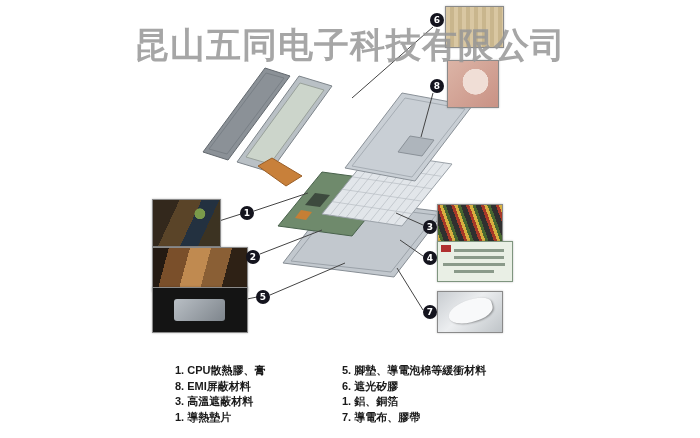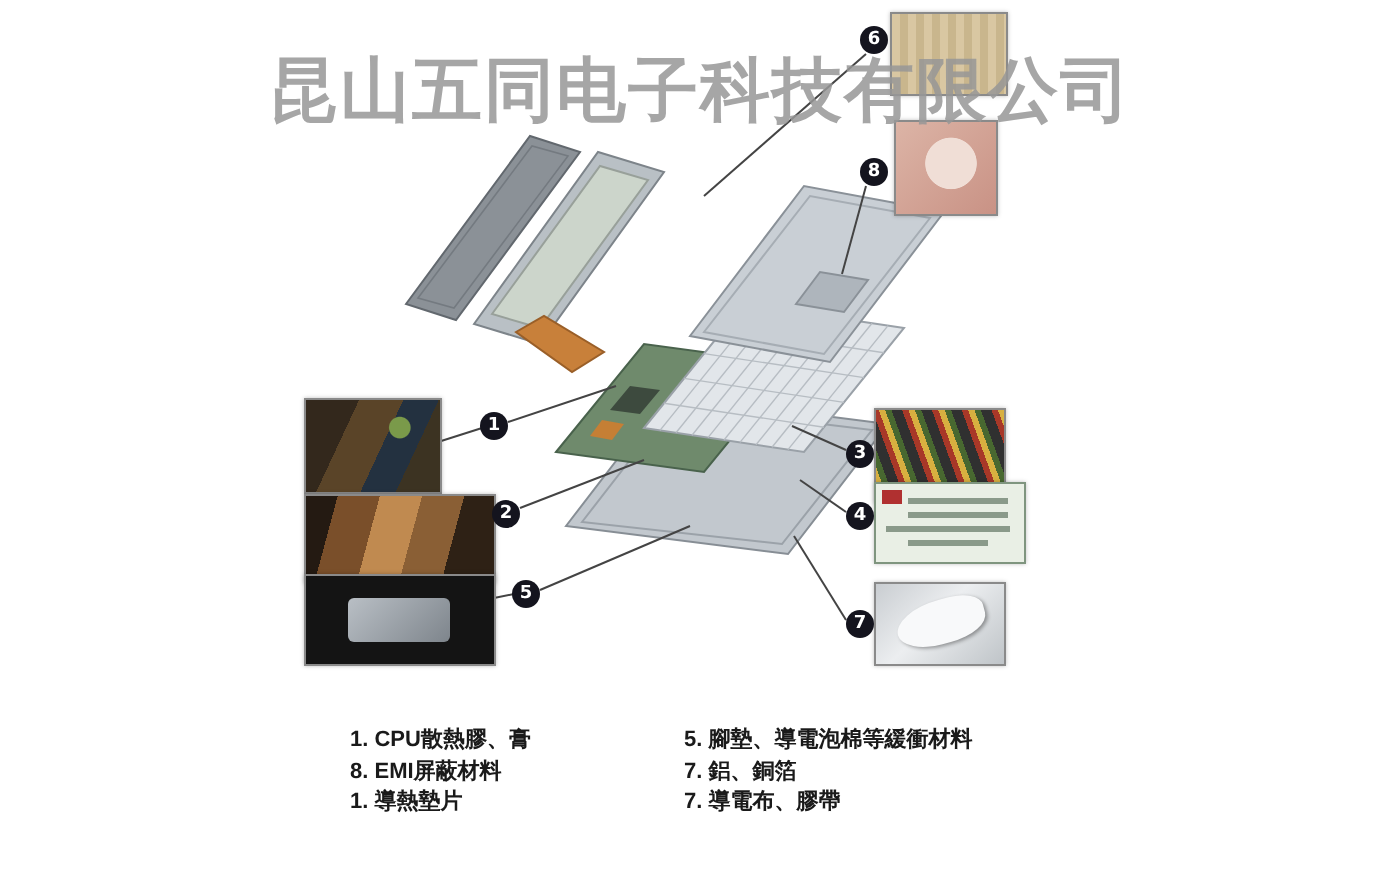--- a/index.html
+++ b/index.html
@@ -134,21 +134,23 @@
   <div class="callout" style="left:430px;top:227px">3</div>
   <div class="callout" style="left:430px;top:258px">4</div>
   <div class="callout" style="left:263px;top:297px">5</div>
   <div class="callout" style="left:437px;top:20px">6</div>
   <div class="callout" style="left:430px;top:312px">7</div>
   <div class="callout" style="left:437px;top:86px">8</div>
 
   <div class="legend-col lc-left">
     <div class="legend-item">1. CPU散熱膠、膏</div>
     <div class="legend-item">8. EMI屏蔽材料</div>
+    <div class="legend-item">3. 高溫遮蔽材料</div>
     <div class="legend-item">1. 導熱墊片</div>
   </div>
   <div class="legend-col lc-right">
     <div class="legend-item">5. 腳墊、導電泡棉等緩衝材料</div>
-    <div class="legend-item">7. 鋁、銅箔</div>
+    <div class="legend-item">6. 遮光矽膠</div>
+    <div class="legend-item">1. 鋁、銅箔</div>
     <div class="legend-item">7. 導電布、膠帶</div>
   </div>
 
 </div>
 
 </body></html>

